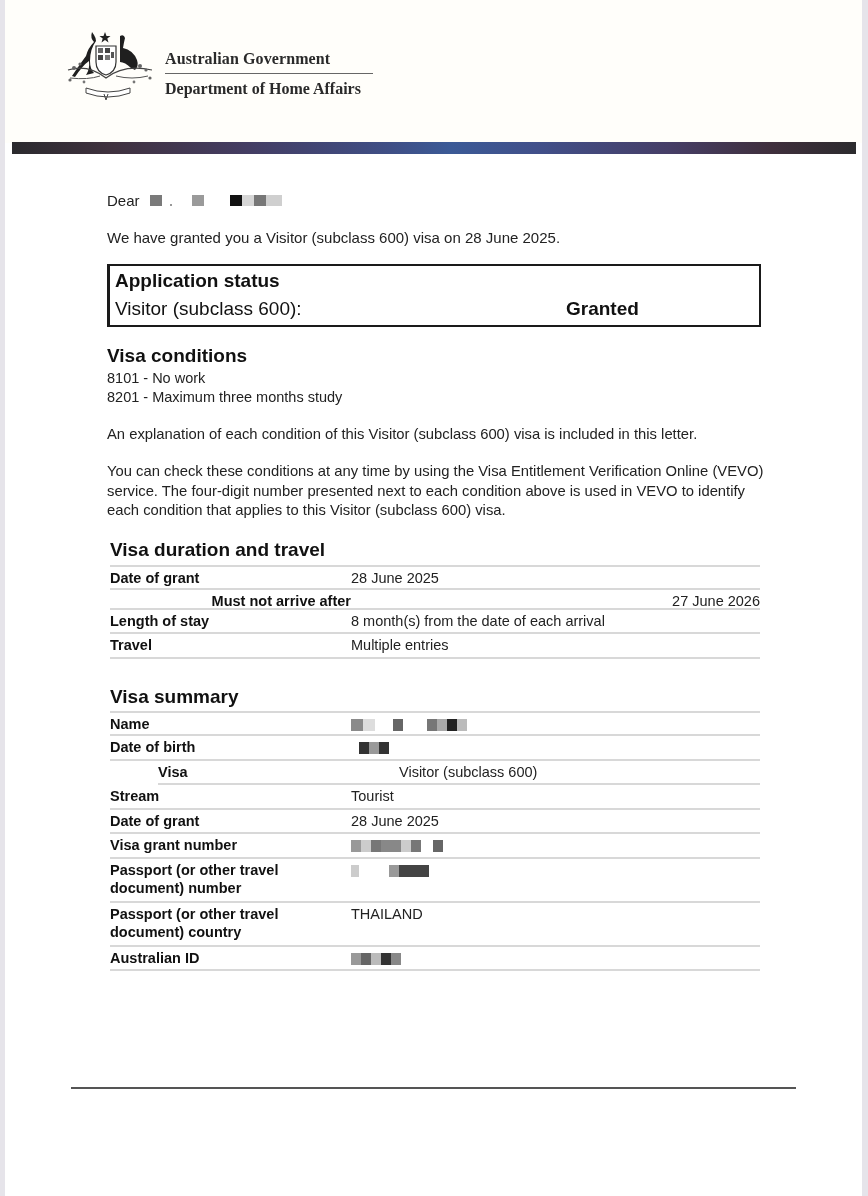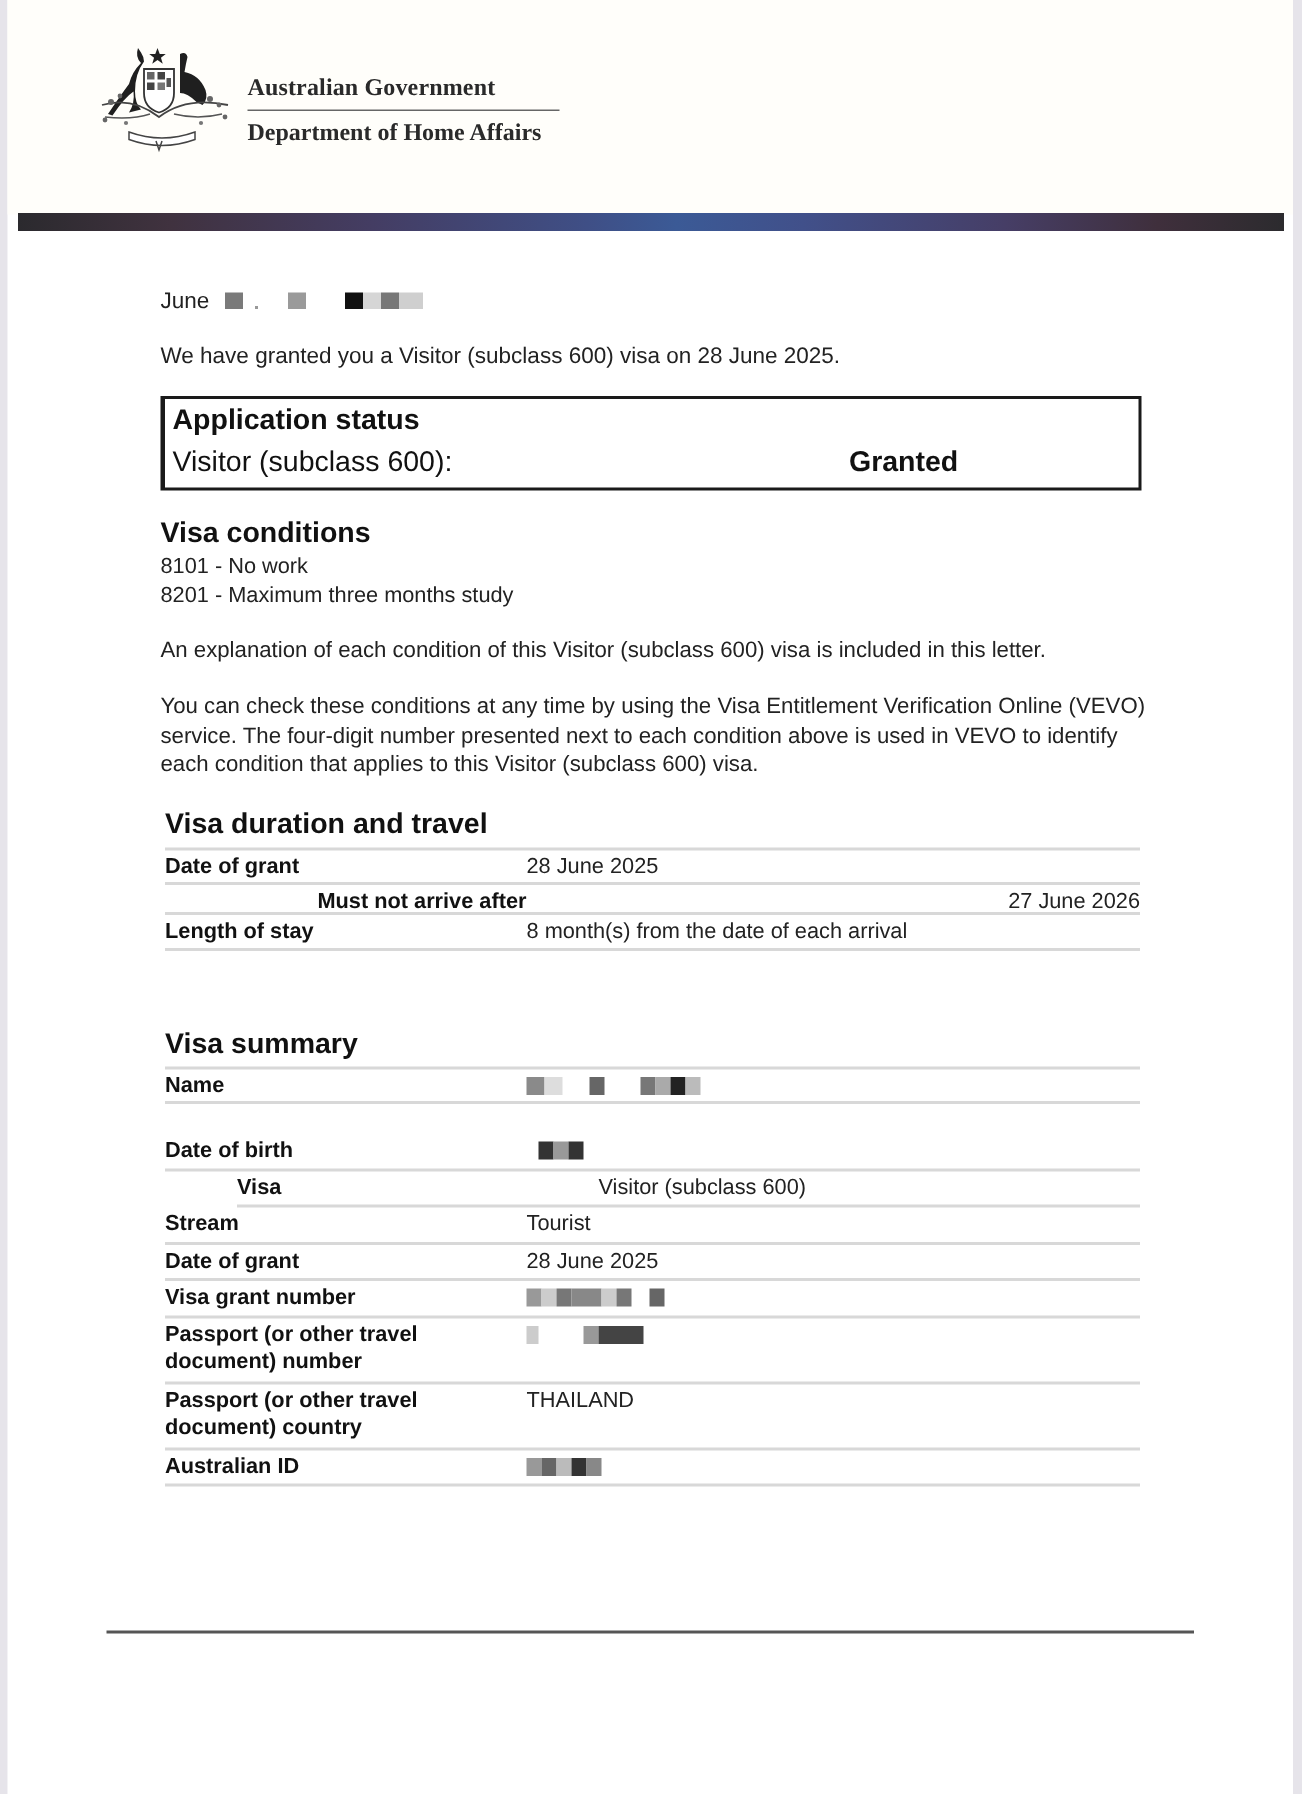--- a/index.html
+++ b/index.html
@@ -99,21 +99,21 @@
       <div class="gov-divider"></div>
       <div class="gov-line2">Department of Home Affairs</div>
     </div>
   </div>
 
   <div class="band"></div>
 
   <div class="content">
 
     <div class="dear">
-      <span>June</span>
+      <span>Dear</span>
       <span style="margin-left:10px; display:inline-flex; gap:0; align-items:center;">
         <span class="redact" style="width:12px; background:#7a7a7a;"></span>
         <span class="redact" style="width:8px;"></span>
         <span class="redact" style="width:2px; height:2px; background:#999; margin-top:8px;"></span>
         <span class="redact" style="width:20px;"></span>
         <span class="redact" style="width:12px; background:#9a9a9a;"></span>
         <span class="redact" style="width:26px;"></span>
         <span class="redact" style="width:12px; background:#111;"></span>
         <span class="redact" style="width:12px; background:#d6d6d6;"></span>
         <span class="redact" style="width:12px; background:#777;"></span>
@@ -145,31 +145,35 @@
         <div class="v">28 June 2025</div>
       </div>
       <div class="row" style="height:20px;text-align:right;">
         <div class="k">Must not arrive after</div>
         <div class="v">27 June 2026</div>
       </div>
       <div class="row" style="height:24.5px;">
         <div class="k">Length of stay</div>
         <div class="v">8 month(s) from the date of each arrival</div>
       </div>
+      <div class="row" style="height:24.5px;">
+        <div class="k">Travel</div>
+        <div class="v">Multiple entries</div>
+      </div>
     </div>
 
     <div class="h2 sec-title" style="top:686px;">Visa summary</div>
     <div class="table" style="top:711px;">
       <div class="row first" style="height:25px;">
         <div class="k">Name</div>
         <div class="v">
           <span class="blur" style="width:12px; background:#8a8a8a;"></span><span class="blur" style="width:12px; background:#ddd;"></span><span class="blur" style="width:18px;"></span><span class="blur" style="width:10px; background:#666;"></span><span class="blur" style="width:24px;"></span><span class="blur" style="width:10px; background:#777;"></span><span class="blur" style="width:10px; background:#aaa;"></span><span class="blur" style="width:10px; background:#222;"></span><span class="blur" style="width:10px; background:#bbb;"></span>
         </div>
       </div>
-      <div class="row" style="height:24.5px;margin-top:20px;">
+      <div class="row" style="height:24.5px;">
         <div class="k">Date of birth</div>
         <div class="v">
           <span class="blur" style="width:8px;"></span><span class="blur" style="width:10px; background:#333;"></span><span class="blur" style="width:10px; background:#999;"></span><span class="blur" style="width:10px; background:#333;"></span>
         </div>
       </div>
       <div class="row" style="height:24.5px;margin-left:48px;">
         <div class="k">Visa</div>
         <div class="v">Visitor (subclass 600)</div>
       </div>
       <div class="row" style="height:24.5px;">

